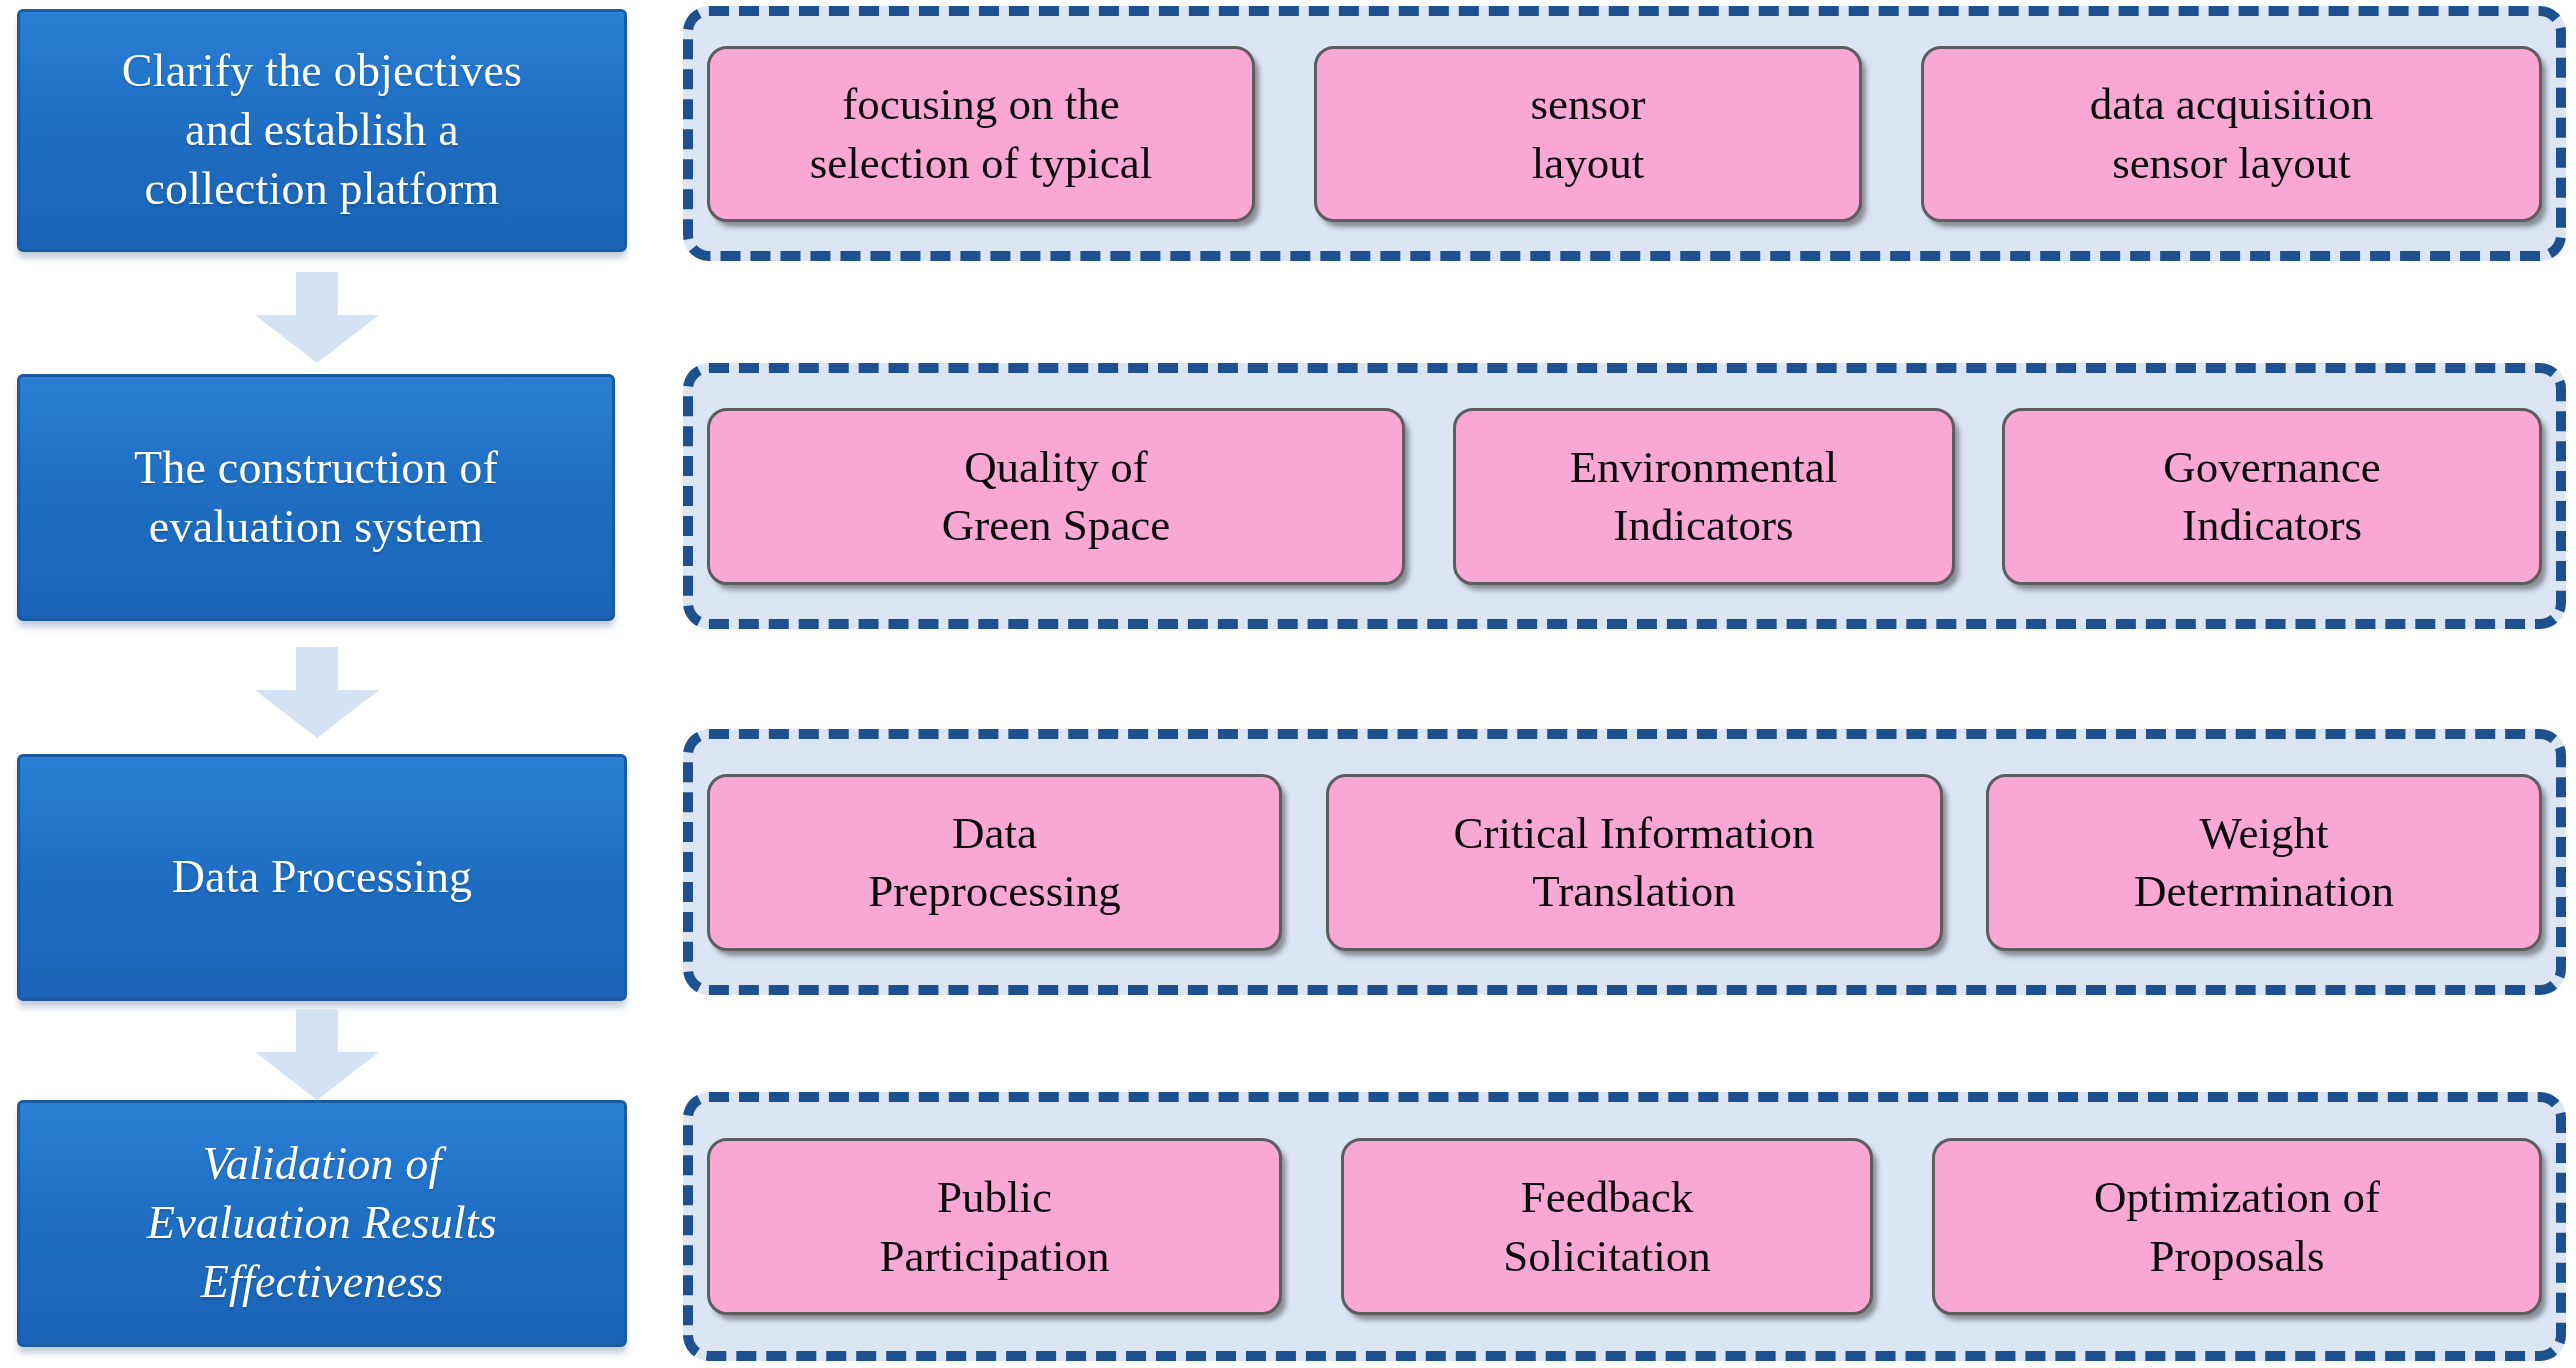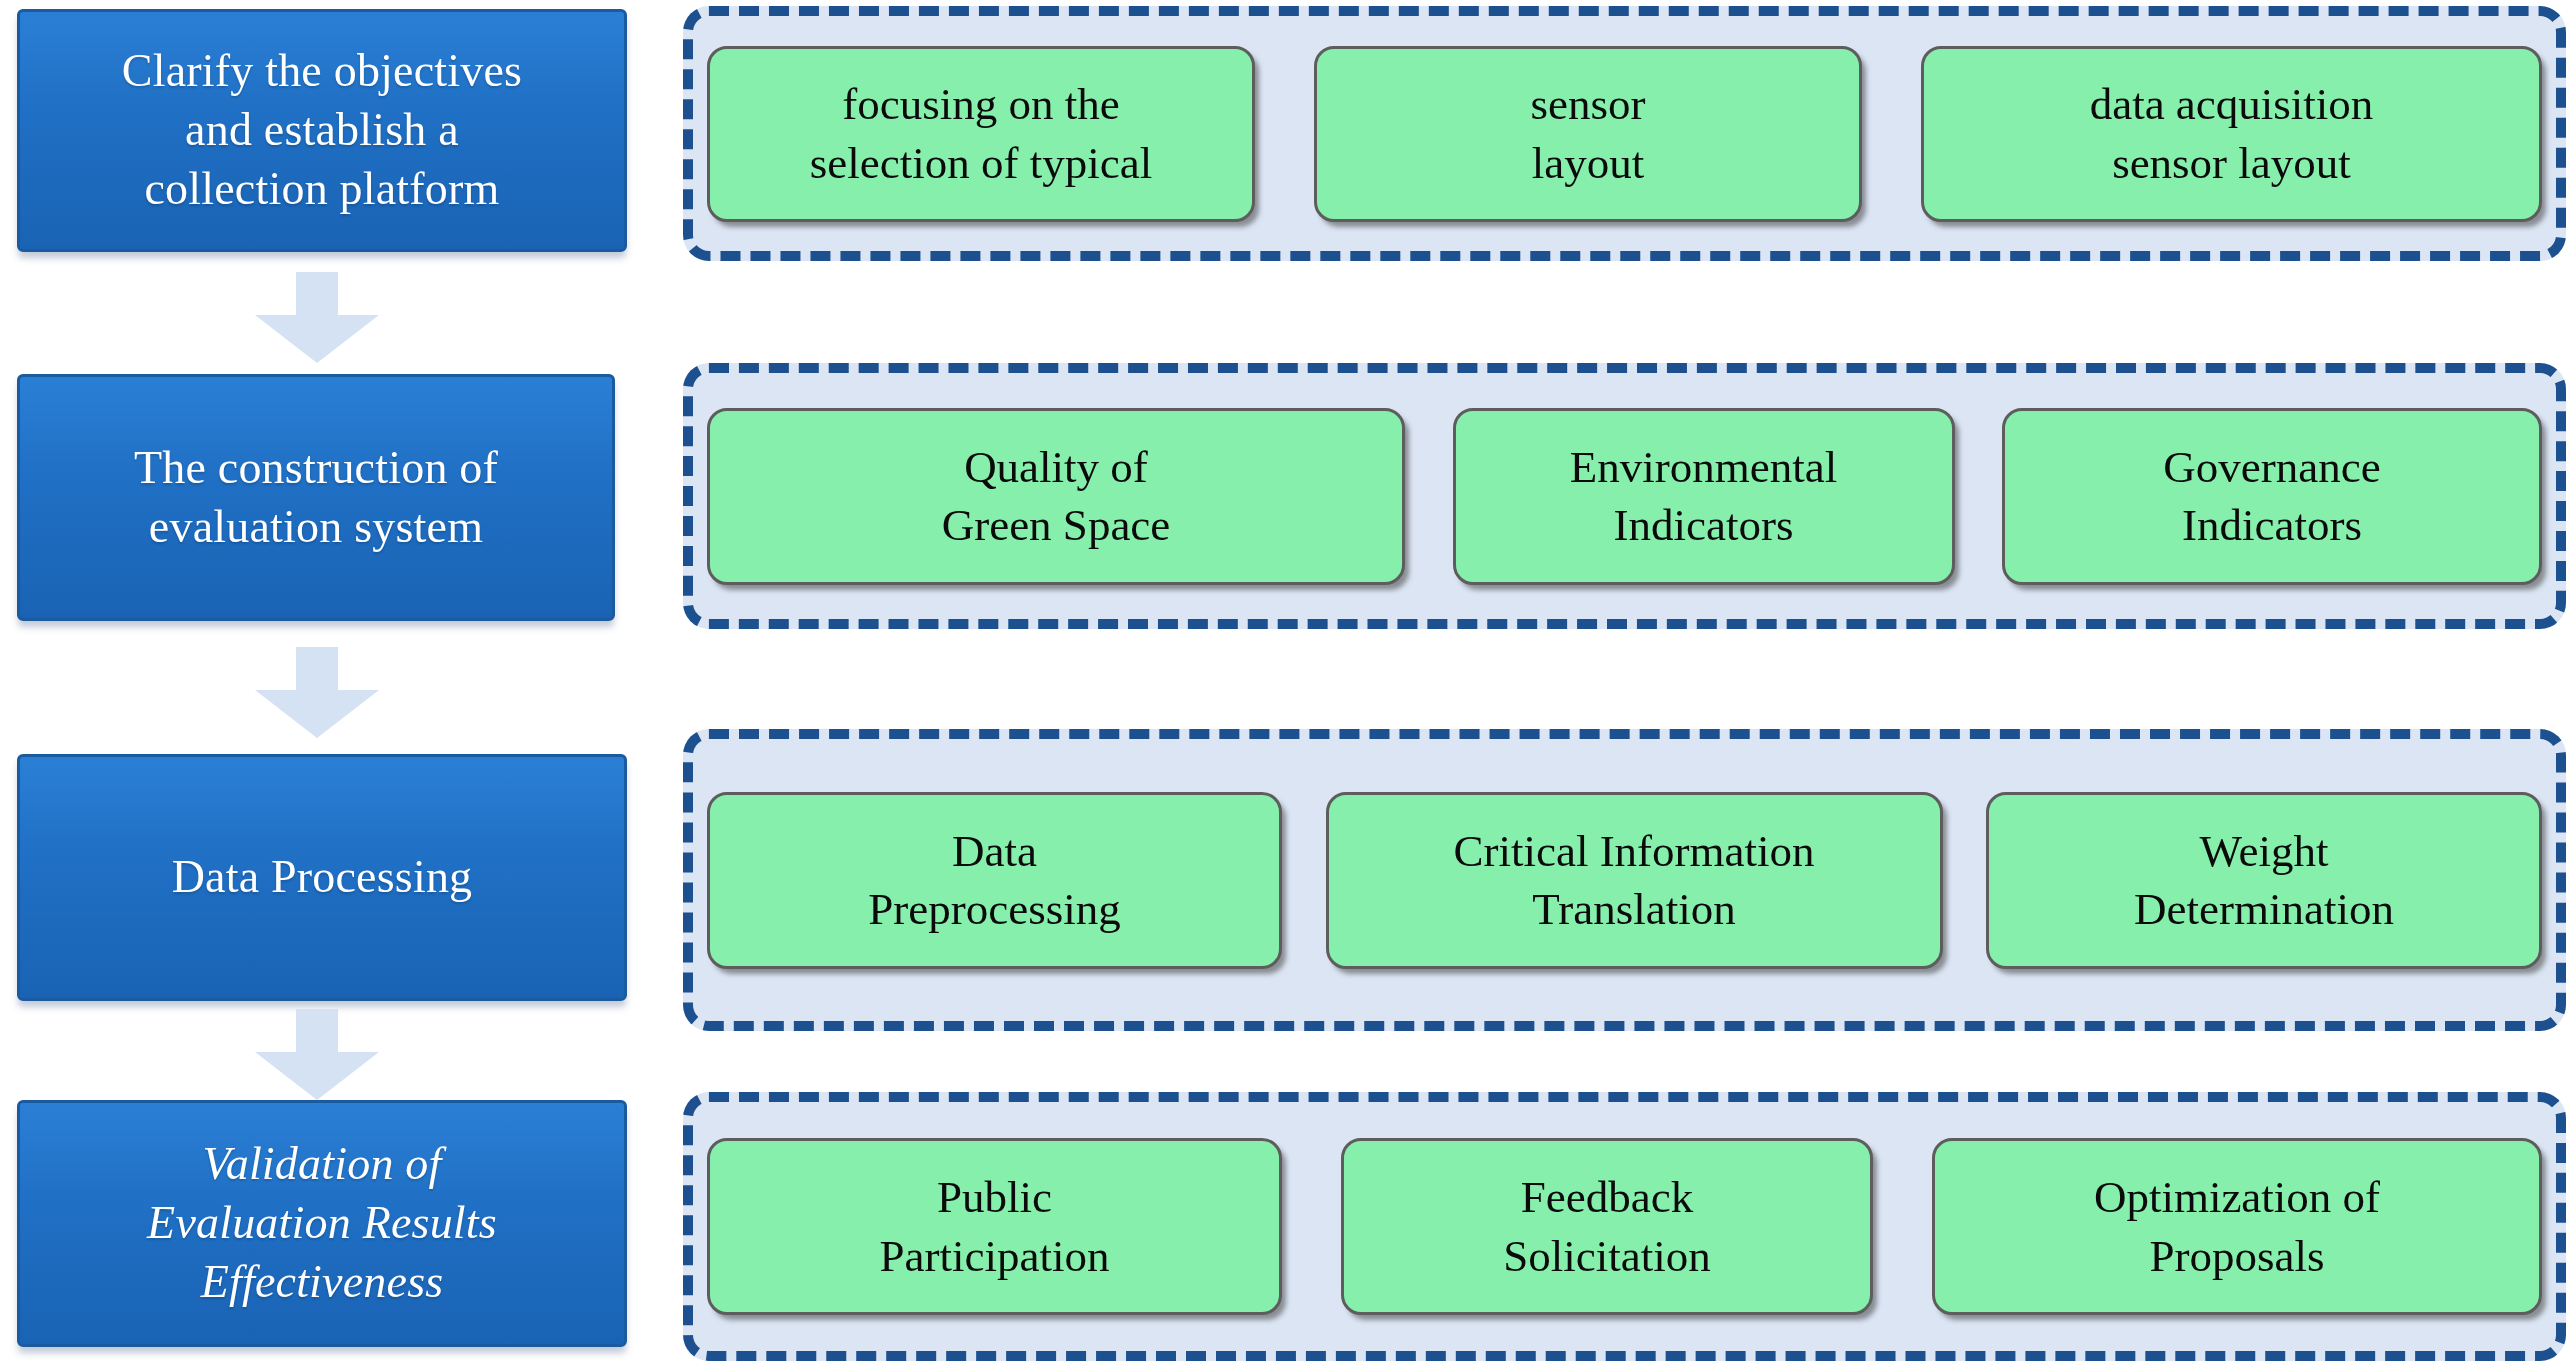--- a/index.html
+++ b/index.html
@@ -60,21 +60,21 @@
     border: 10px dashed #1d508f;
     border-radius: 26px;
     display: flex;
     align-items: center;
     justify-content: space-between;
     padding: 0 14px;
   }
 
   
   .card {
-    background: #86efac;
+    background: #f9a8d4;
     border: 3.9px solid #5d5d5d;
     border-radius: 20px;
     box-shadow: 5.4px 6.2px 5.4px -1.5px rgba(70,70,70,0.55);
     box-sizing: border-box;
     display: flex;
     align-items: center;
     justify-content: center;
     text-align: center;
     color: #0b0b0b;
     padding: 4.6px 10.8px;
@@ -119,21 +119,21 @@
   #row1 .c2 { width: 621px; }
 
   #row2 .stage-box { top: 374px;  height: 247px; width: 598px; }
   #row2 .group     { top: 363px;  height: 266px; gap: 43px; }
   #row2 .card      { height: 177px; }
   #row2 .c0 { width: 698px; }
   #row2 .c1 { width: 502px; }
   #row2 .c2 { width: 540px; }
 
   #row3 .stage-box { top: 754px;  height: 247px; width: 610px; }
-  #row3 .group     { top: 729px;  height: 302px; gap: 25px; }
+  #row3 .group     { top: 729px;  height: 266px; gap: 25px; }
   #row3 .card      { height: 177px; }
   #row3 .c0 { width: 575px; }
   #row3 .c1 { width: 617px; }
   #row3 .c2 { width: 556px; }
 
   #row4 .stage-box { top: 1100px; height: 247px; width: 610px; font-style: italic; }
   #row4 .group     { top: 1092px; height: 269px; }
   #row4 .card      { height: 177px; }
   #row4 .c0 { width: 575px; }
   #row4 .c1 { width: 532px; }

